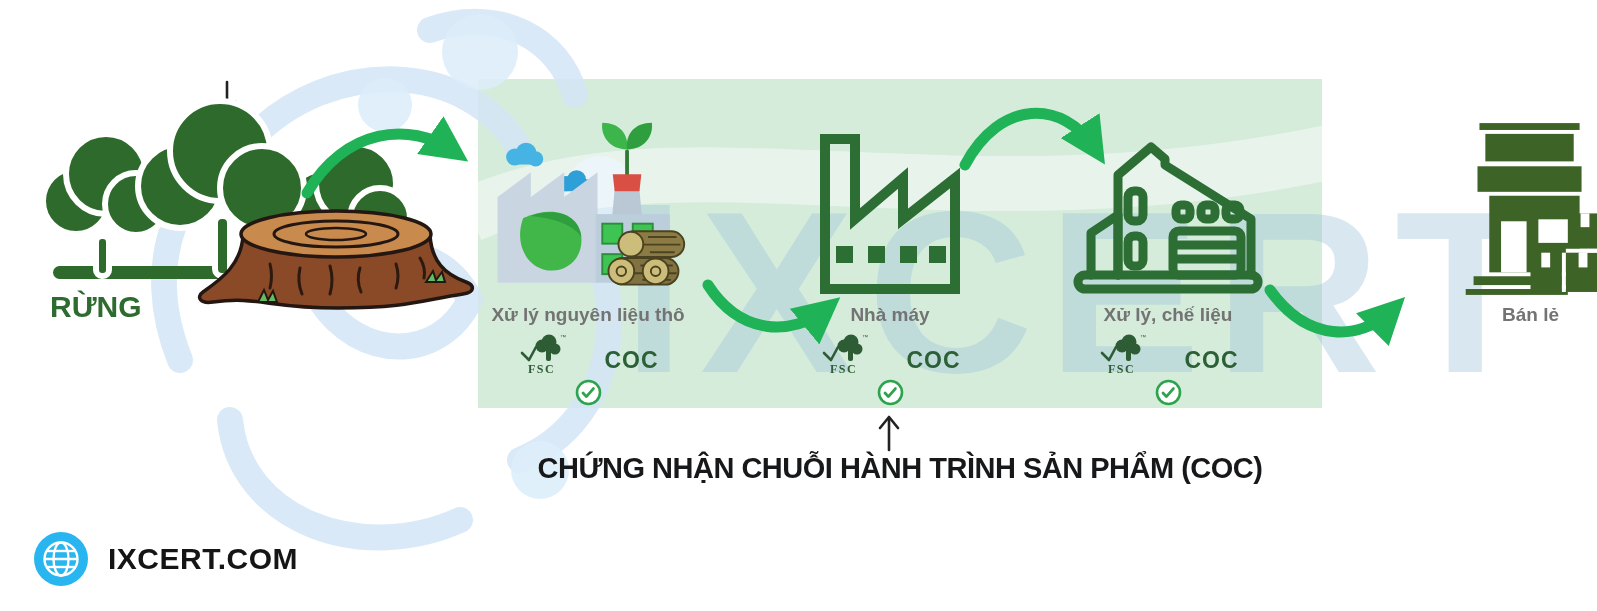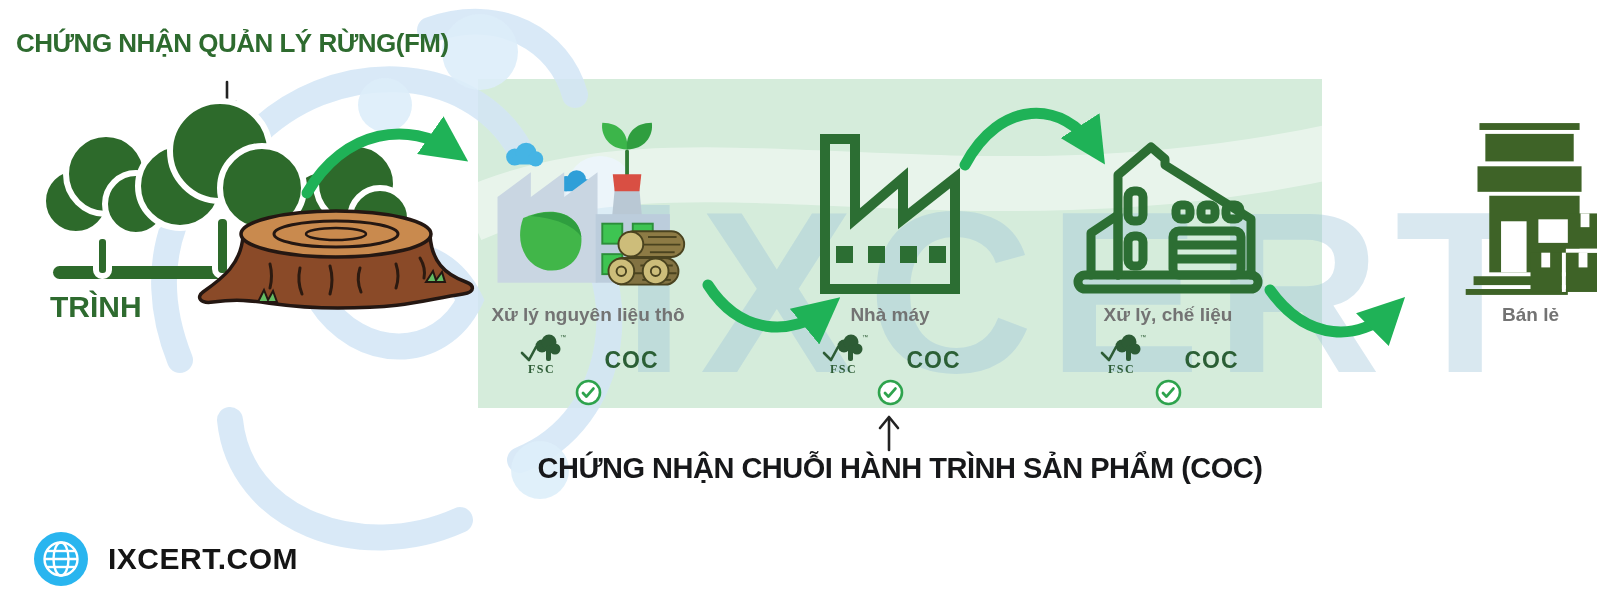--- a/index.html
+++ b/index.html
@@ -56,21 +56,20 @@
     <g fill="#ddeefa" opacity="0.9">
       <circle cx="600" cy="190" r="34"></circle>
       <circle cx="385" cy="105" r="27"></circle>
       <circle cx="540" cy="470" r="29"></circle>
       <circle cx="480" cy="52" r="38"></circle>
     </g>
     <path d="M470,215 C680,120 950,235 1340,150" stroke="rgba(255,255,255,0.45)" stroke-width="55" fill="none"></path>
     <text class="wm-text" x="622" y="372" font-size="230">iXCERT</text>
   </svg>
 
-  <div class="abs z3 fm-title">CHỨNG NHẬN QUẢN LÝ RỪNG(FM)</div>
 
   <svg class="abs z3" style="left:214px;top:80px" width="26" height="38" viewBox="0 0 26 38">
     <g stroke="#222" stroke-width="2.6" fill="none" stroke-linecap="round" stroke-linejoin="round">
       <path d="M13,2 L13,30"></path>
       <path d="M4,22 L13,33 L22,22"></path>
     </g>
   </svg>
 
   <svg class="abs z3" style="left:8px;top:96px" width="480" height="228" viewBox="0 0 480 228">
 
@@ -109,21 +108,21 @@
       <path d="M352,172 q-4,12 1,24"></path>
       <path d="M388,168 q4,12 0,24"></path>
       <path d="M412,162 q6,10 4,20"></path>
     </g>
     <g fill="#63bd63" stroke="#241712" stroke-width="2">
       <path d="M250,206 l6,-12 l4,10 l5,-9 l4,11 Z"></path>
       <path d="M418,186 l7,-11 l3,9 l6,-8 l3,10 Z"></path>
     </g>
   </svg>
 
-  <div class="abs z3 forest-label">TRÌNH</div>
+  <div class="abs z3 forest-label">RỪNG</div>
 
   <svg class="abs z3" style="left:295px;top:103px" width="185" height="105" viewBox="0 0 185 105">
     <path d="M12,90 C50,25 115,18 158,48" stroke="#1fb257" stroke-width="11" fill="none" stroke-linecap="round" marker-end="url(#arrowhead)"></path>
   </svg>
   <svg class="abs z3" style="left:700px;top:273px" width="145" height="75" viewBox="0 0 145 75">
     <path d="M8,12 C40,62 92,64 126,36" stroke="#1fb257" stroke-width="11" fill="none" stroke-linecap="round" marker-end="url(#arrowhead)"></path>
   </svg>
   <svg class="abs z3" style="left:955px;top:83px" width="160" height="95" viewBox="0 0 160 95">
     <path d="M10,82 C45,16 108,16 140,66" stroke="#1fb257" stroke-width="11" fill="none" stroke-linecap="round" marker-end="url(#arrowhead)"></path>
   </svg>

